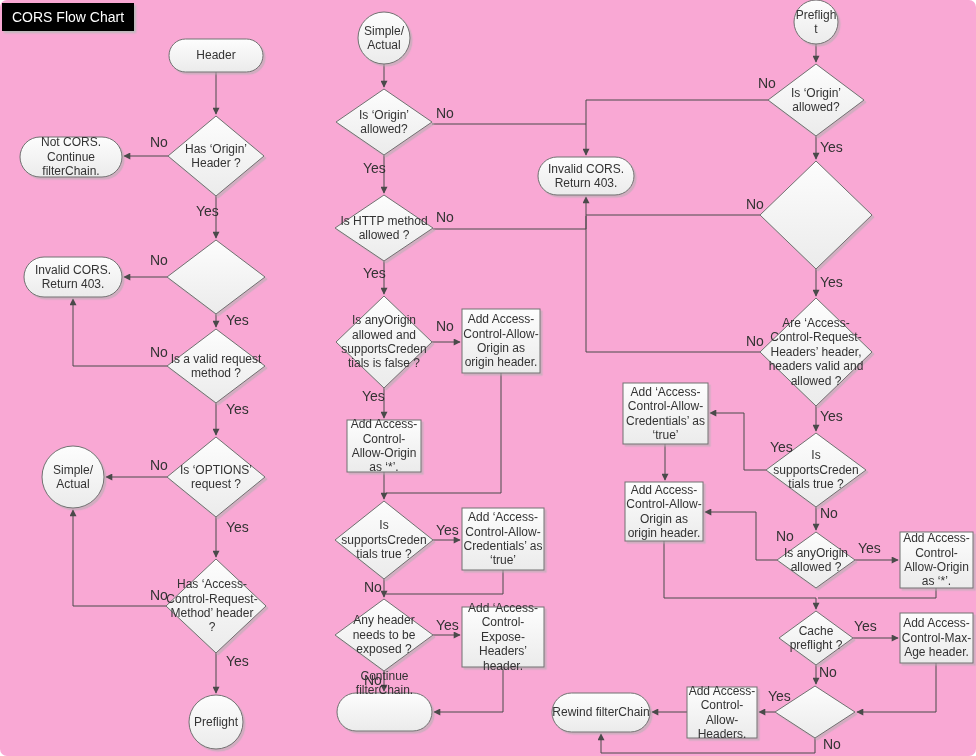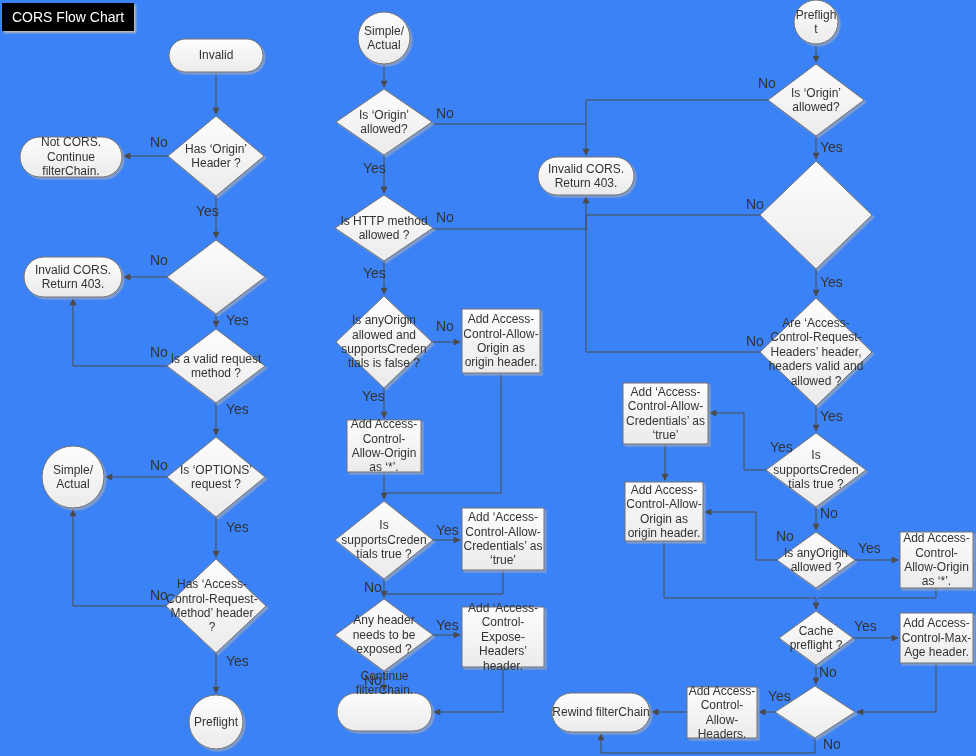--- a/index.html
+++ b/index.html
@@ -1,17 +1,17 @@
 <!DOCTYPE html>
 <html><head>
 <meta charset="utf-8">
 <style>
   html,body{margin:0;padding:0;background:#fff;}
-  #stage{position:relative;width:976px;height:756px;background:#3b82f6;overflow:hidden;
-         font-family:"Liberation Sans","DejaVu Sans",sans-serif;}
+  #stage{position:relative;width:976px;height:756px;background:#f9a8d4;overflow:hidden;
+         font-family:"Liberation Sans","DejaVu Sans",sans-serif;border-radius:7px;}
   #diagram-svg{position:absolute;left:0;top:0;}
   .n{position:absolute;display:flex;align-items:center;justify-content:center;
      text-align:center;font-size:12px;line-height:1.2;color:#333;
      overflow-wrap:break-word;word-break:break-word;}
   .el{position:absolute;font-size:14px;color:#333;white-space:nowrap;}
   #title-block{position:absolute;left:2px;top:3px;background:#000;color:#fff;
      font-size:14px;padding:6px 10px;box-shadow:2px 2px 2px #bbb;}
 </style>
 </head>
 <body>
@@ -120,21 +120,21 @@
     <polygon points="816,611 853,638 816,665 779,638"></polygon>
     <rect x="900" y="613" width="73" height="50"></rect>
     <polygon points="815,686 855,712 815,738 775,712"></polygon>
     <rect x="687" y="687" width="70" height="51"></rect>
     <rect x="552" y="693" width="98" height="39" rx="19.5"></rect>
   </g>
 </svg>
 
 <div id="title-block">CORS Flow Chart</div>
 
-<div class="n" style="left:169px;top:39px;width:94px;height:33px">Invalid</div>
+<div class="n" style="left:169px;top:39px;width:94px;height:33px">Header</div>
 <div class="n" style="left:172px;top:118px;width:88px;height:76px">Has ‘Origin’ Header ?</div>
 <div class="n" style="left:20px;top:137px;width:102px;height:40px">Not CORS. Continue filterChain.</div>
 <div class="n" style="left:24px;top:257px;width:98px;height:40px">Invalid CORS. Return 403.</div>
 <div class="n" style="left:170px;top:330px;width:92px;height:72px">Is a valid request method ?</div>
 <div class="n" style="left:172px;top:438px;width:88px;height:78px">Is ‘OPTIONS’ request ?</div>
 <div class="n" style="left:47px;top:446px;width:52px;height:62px">Simple/ Actual</div>
 <div class="n" style="left:166px;top:560px;width:92px;height:92px">Has ‘Access-Control-Request-Method’ header ?</div>
 <div class="n" style="left:189px;top:695px;width:54px;height:54px">Preflight</div>
 
 <div class="n" style="left:358px;top:12px;width:52px;height:52px">Simple/ Actual</div>

